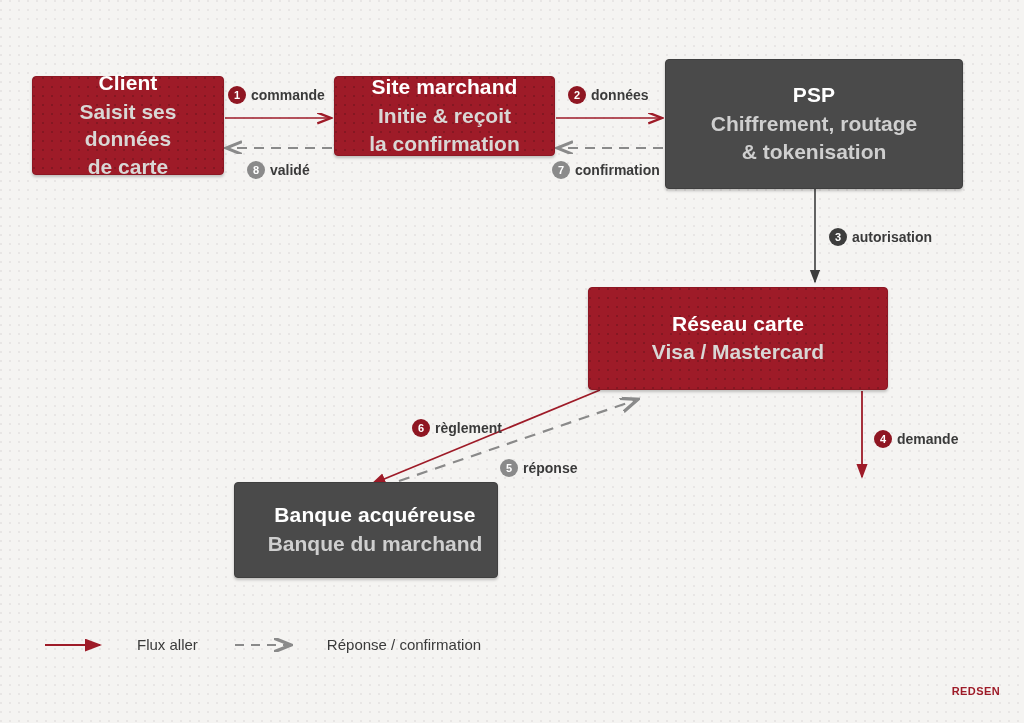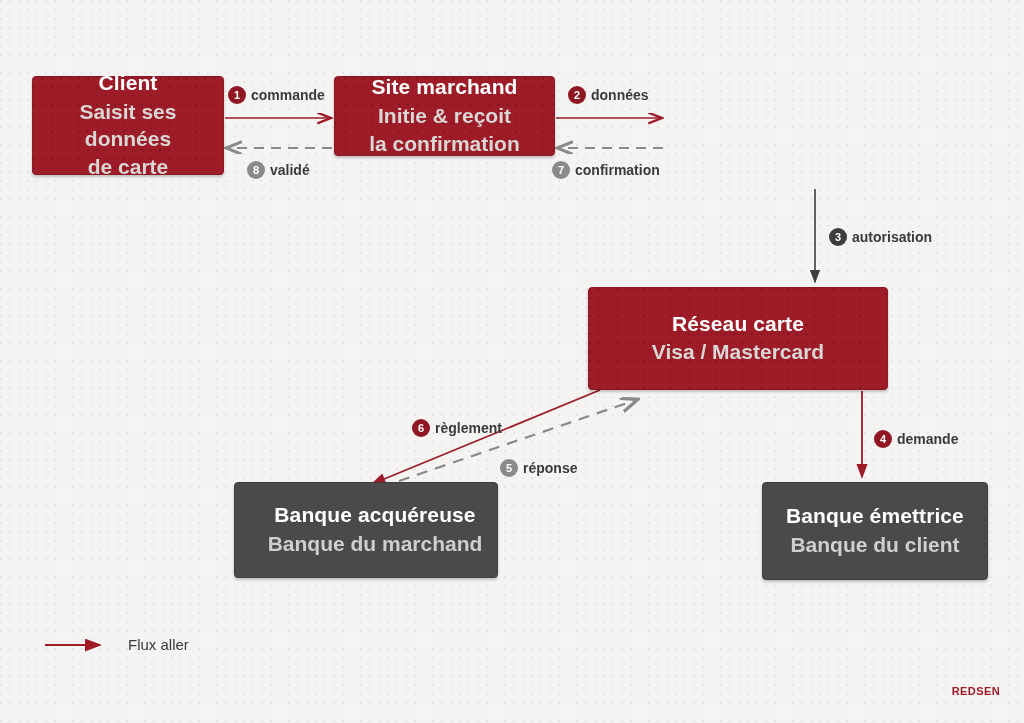--- a/index.html
+++ b/index.html
@@ -106,21 +106,21 @@
     position: absolute;
     left: 44px;
     top: 636px;
     display: flex;
     align-items: center;
     gap: 36px;
   }
   .legend-item {
     display: flex;
     align-items: center;
-    gap: 18px;
+    gap: 27px;
     font-size: 15px;
     color: #3a3a3a;
   }
   .legend-swatch { width: 66px; height: 14px; flex: 0 0 auto; }
 
   
   .brand {
     position: absolute;
     right: 24px;
     top: 685px;
@@ -173,35 +173,36 @@
     <div class="subtitle">Saisit ses données</div>
     <div class="subtitle">de carte</div>
   </div>
 
   <div class="node red" style="left:334px; top:76px; width:221px; height:80px;">
     <div class="title">Site marchand</div>
     <div class="subtitle">Initie &amp; reçoit</div>
     <div class="subtitle">la confirmation</div>
   </div>
 
+  <div class="node gray" style="left:665px; top:59px; width:298px; height:130px;">
+    <div class="title">PSP</div>
+    <div class="subtitle">Chiffrement, routage</div>
+    <div class="subtitle">&amp; tokenisation</div>
+  </div>
 
   <div class="node red" style="left:588px; top:287px; width:300px; height:103px;">
     <div class="title">Réseau carte</div>
     <div class="subtitle">Visa / Mastercard</div>
   </div>
 
   <div class="node gray" style="left:234px; top:482px; width:264px; height:96px;padding-left:28px;">
     <div class="title">Banque acquéreuse</div>
     <div class="subtitle">Banque du marchand</div>
   </div>
 
-  <div class="node gray" style="left:762px; top:482px; width:226px; height:98px;">
-    <div class="title">Banque émettrice</div>
-    <div class="subtitle">Banque du client</div>
-  </div>
 
   <div class="edge-label" style="left:228px; top:86px;">
     <span class="badge red">1</span>
     <span>commande</span>
   </div>
 
   <div class="edge-label" style="left:568px; top:86px;">
     <span class="badge red">2</span>
     <span>données</span>
   </div>
@@ -243,18 +244,29 @@
         <defs>
           <marker id="lgRed" markerWidth="9" markerHeight="9" refX="7.5" refY="3.2" orient="auto" markerUnits="strokeWidth">
             <path d="M0,0 L8.5,3.2 L0,6.4 Z" fill="#9e1b28"></path>
           </marker>
         </defs>
         <line x1="1" y1="7" x2="56" y2="7" stroke="#9e1b28" stroke-width="2" marker-end="url(#lgRed)"></line>
       </svg>
       <span>Flux aller</span>
     </div>
 
+    <div class="legend-item">
+      <svg class="legend-swatch" viewBox="0 0 66 14" xmlns="http://www.w3.org/2000/svg">
+        <defs>
+          <marker id="lgGray" markerWidth="9" markerHeight="9" refX="7" refY="3.2" orient="auto" markerUnits="strokeWidth">
+            <path d="M0,0 L8,3.2 L0,6.4" fill="none" stroke="#8a8a8a" stroke-width="1.5"></path>
+          </marker>
+        </defs>
+        <line x1="1" y1="7" x2="55" y2="7" stroke="#8a8a8a" stroke-width="2.2" stroke-dasharray="9 7" marker-end="url(#lgGray)"></line>
+      </svg>
+      <span>Réponse / confirmation</span>
+    </div>
 
   </div>
 
   <div class="brand">REDSEN</div>
 
 </div>
 
 </body></html>

